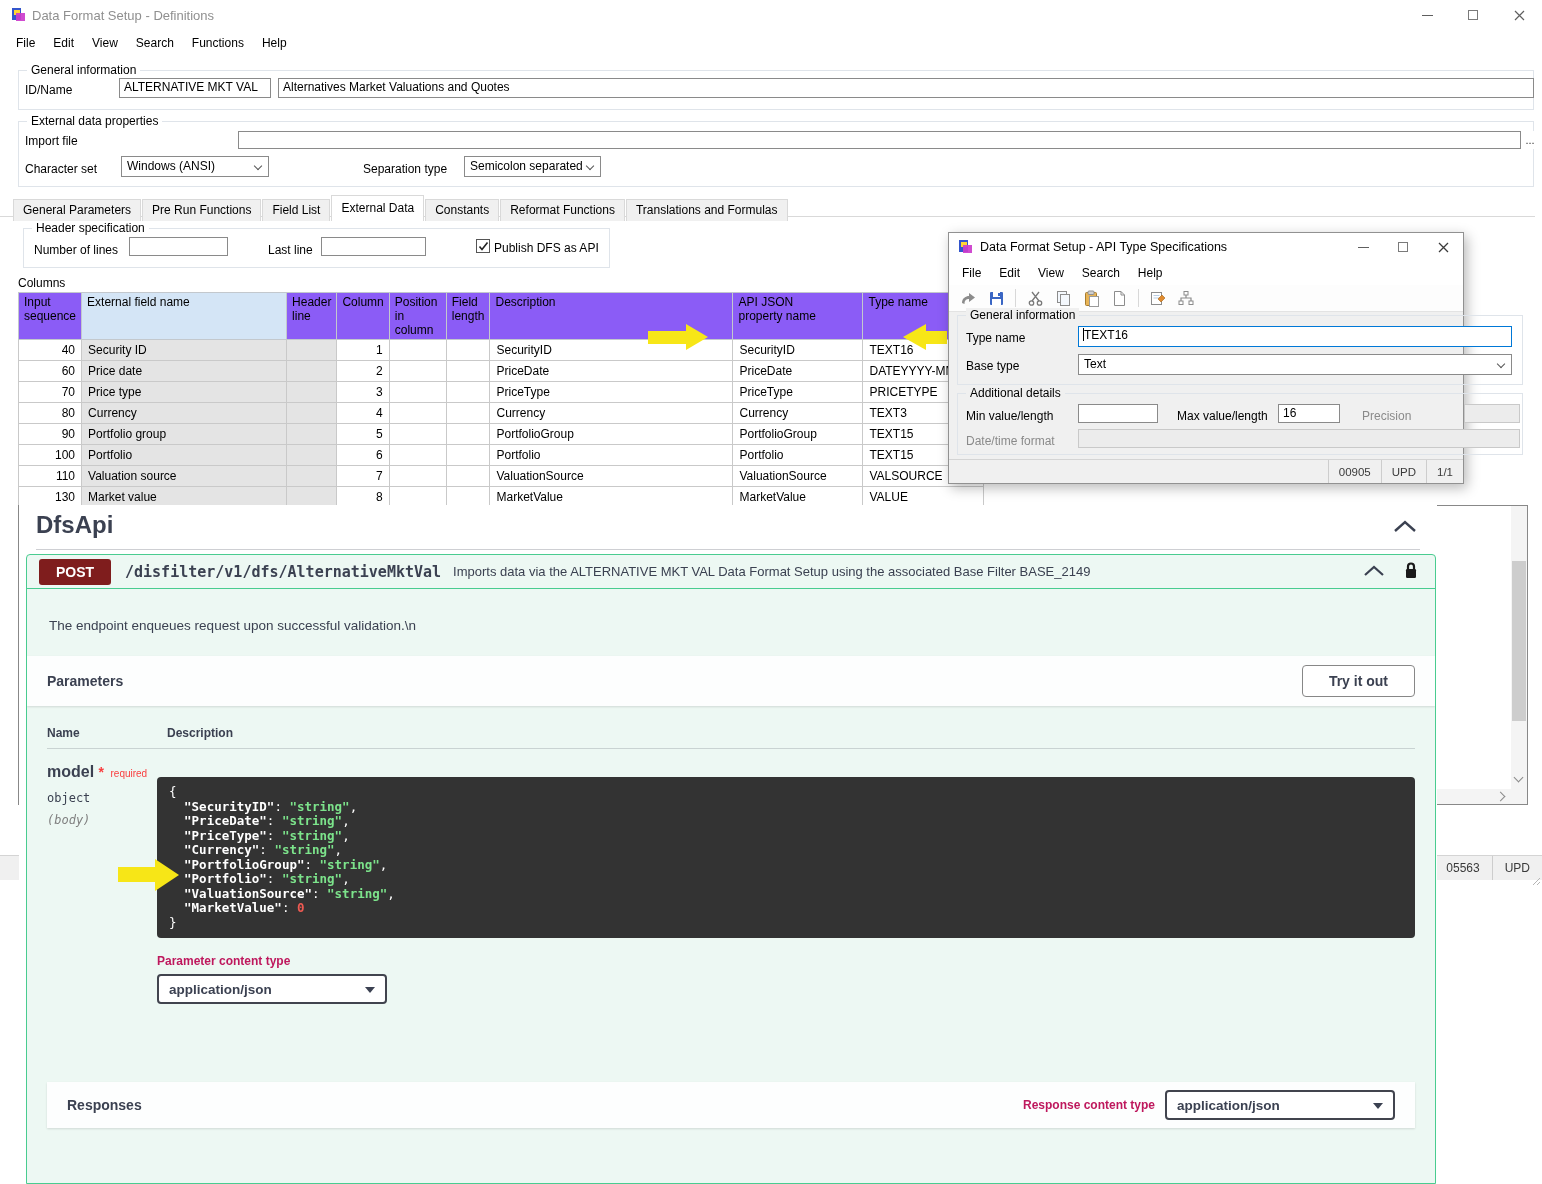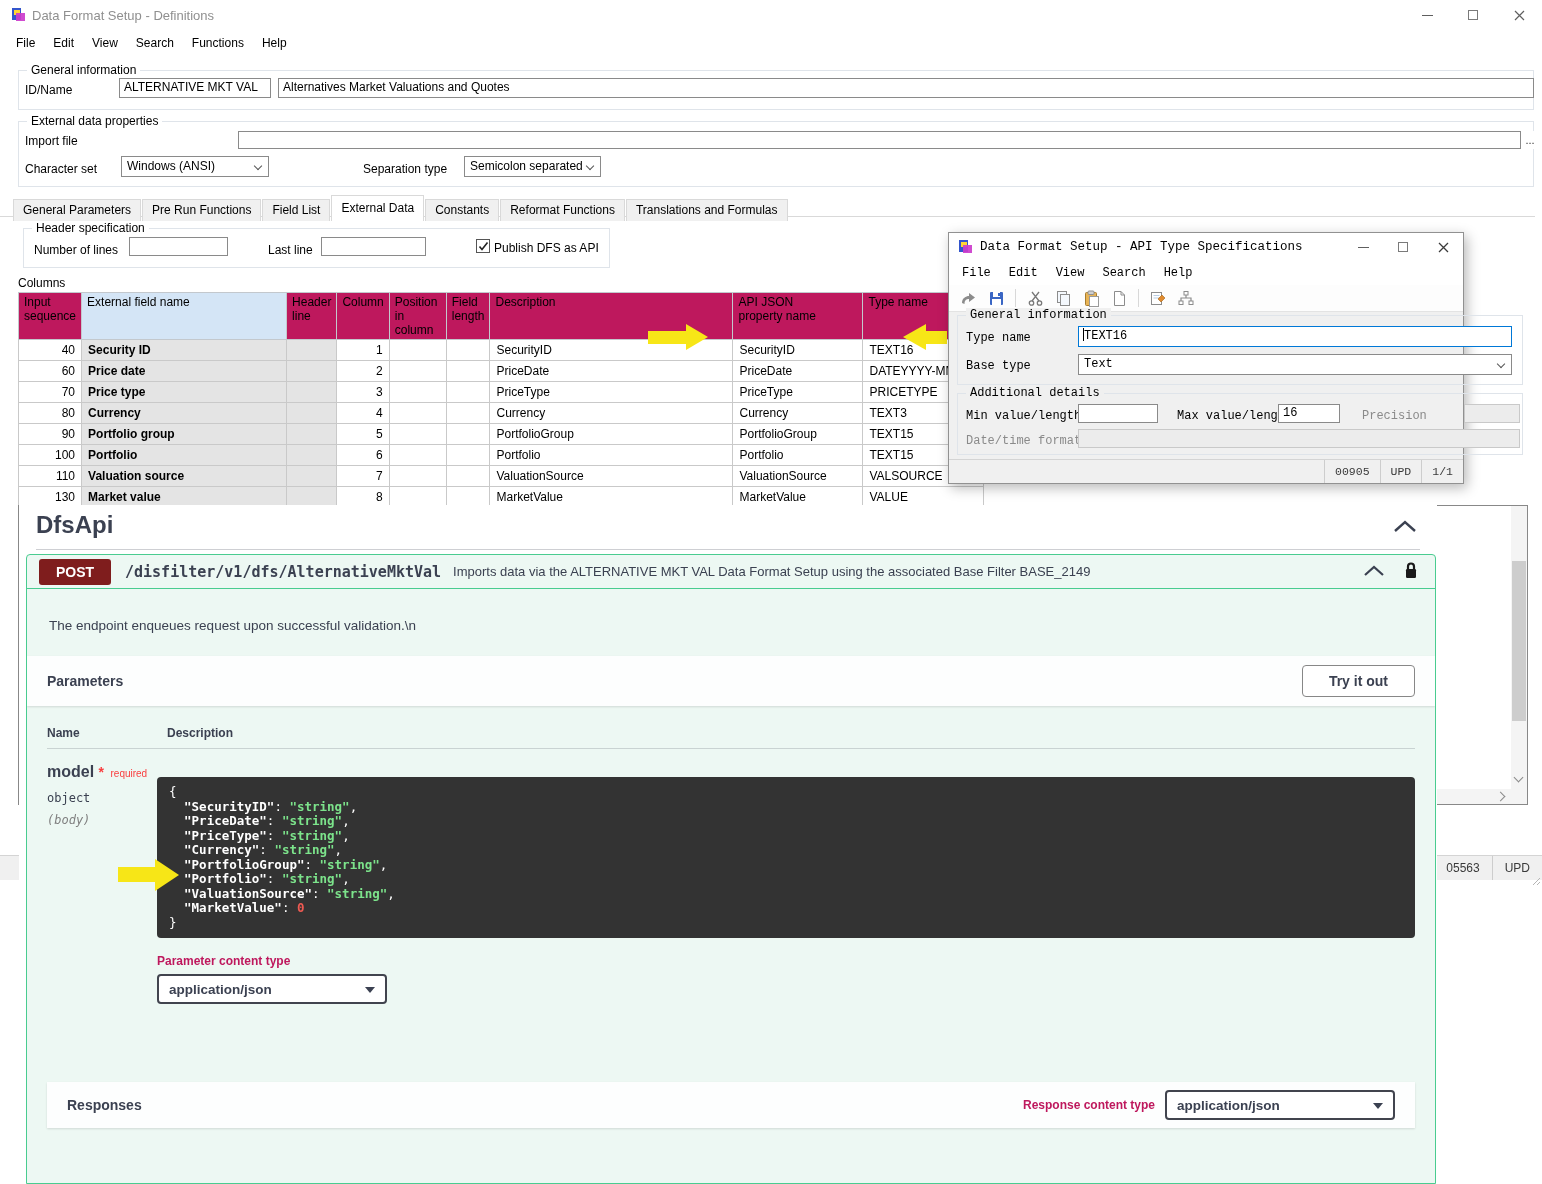--- a/index.html
+++ b/index.html
@@ -43,25 +43,25 @@
   #tabstrip { position:absolute; left:13px; top:195px; height:24px; z-index:3; }
   .tab { display:inline-block; vertical-align:bottom; font-size:12px; padding:3px 9px 4px; border:1px solid #d9d9d9; border-bottom:none; background:#f0f0f0; margin-right:1px; cursor:default; }
   .tab.active { background:#fff; padding-top:5px; padding-bottom:6px; position:relative; z-index:4; }
   #pane-line { position:absolute; left:0; top:216px; width:1535px; height:1px; background:#d9d9d9; z-index:2; }
   #gb-headerspec { left:23px; top:228px; width:587px; height:40px; background:#fff; }
   .checkbox { position:absolute; width:14px; height:14px; border:1px solid #555; background:#fff; }
   .checkbox svg { position:absolute; left:1px; top:1px; }
   #columns-label { position:absolute; left:18px; top:276px; font-size:12px; }
   
   #ext-table { position:absolute; left:18px; top:292px; border-collapse:collapse; table-layout:fixed; background:#fff; }
-  #ext-table th { border:1px solid #c3c8cd; padding:2px 5px; font-weight:400; font-size:12px; text-align:left; vertical-align:top; white-space:pre-line; background:#be185d; height:34px; }
+  #ext-table th { border:1px solid #c3c8cd; padding:2px 5px; font-weight:400; font-size:12px; text-align:left; vertical-align:top; white-space:pre-line; background:#8b5cf6; height:34px; }
   #ext-table th.blue { background:#d4e5f6; }
   #ext-table td { border:1px solid #c9c9c9; padding:2px 6px; font-size:12px; height:21px; white-space:nowrap; overflow:hidden; }
   #ext-table td.num { text-align:right; }
-  #ext-table td.shade { background:#e4e4e4;font-weight:bold; }
+  #ext-table td.shade { background:#e4e4e4; }
   #main-status { top:855px; height:25px; }
   
   #panel { position:absolute; left:18px; top:505px; width:1510px; height:300px; background:#fff; border:1px solid #888; z-index:25; }
   .vtrack { position:absolute; left:1492px; top:0; width:16px; height:283px; background:#f4f4f4; }
   .vthumb { position:absolute; left:1px; top:55px; width:14px; height:160px; background:#cdcdcd; }
   .scroll-chev { width:7px; height:7px; border-right:1.5px solid #8a8a8a; border-bottom:1.5px solid #8a8a8a; position:absolute; }
   .htrack { position:absolute; left:1414px; top:283px; width:94px; height:15px; background:#f4f4f4; }
   
   #overlay { position:absolute; left:19px; top:505px; width:1418px; height:679px; background:#fff; z-index:30; }
   #dfs-heading { position:absolute; left:17px; top:6px; font-size:24px; font-weight:700; color:#3b4151; }
@@ -103,21 +103,21 @@
   .sw-chevron { position:absolute; right:10px; top:11px; width:0; height:0; border-left:5px solid transparent; border-right:5px solid transparent; border-top:6px solid #3b4151; }
   #responses-hdr { margin-top:78px; height:46px; }
   .resp-right { display:flex; align-items:center; gap:10px; }
   .resp-right .ct-label { margin-top:0; }
   .resp-right .sw-select { margin-top:0; }
   
   .arrow { position:absolute; z-index:50; }
   .abar { position:absolute; background:#f7e617; }
   .ahead { position:absolute; width:0; height:0; }
   
-  #api-window { position:absolute; left:948px; top:232px; width:516px; height:252px; background:#f0f0f0; border:1px solid #919191; box-shadow:3px 4px 12px rgba(0,0,0,.28); z-index:60;font-family:Liberation Mono, monospace; }
+  #api-window { position:absolute; left:948px; top:232px; width:516px; height:252px; background:#f0f0f0; border:1px solid #919191; box-shadow:3px 4px 12px rgba(0,0,0,.28); z-index:60; }
   #api-title { height:28px; background:#fff; position:relative; }
   #api-title .app-icon { position:absolute; left:8px; top:5px; }
   #api-title .title-text { position:absolute; left:31px; top:7px; font-size:12.5px; color:#000; }
   #api-menubar { height:24px; background:#fff; display:flex; align-items:center; padding-left:4px; }
   #api-toolbar { height:27px; background:#fdfdfd; border-bottom:1px solid #e3e3e3; display:flex; align-items:center; gap:6px; padding-left:8px; }
   .tbtn { width:22px; height:22px; display:flex; align-items:center; justify-content:center; }
   .tsep { width:1px; height:18px; background:#d8d8d8; margin:0 2px; }
   #gb-api-general { left:8px; top:82px; width:566px; height:70px; }
   #gb-api-details { left:8px; top:160px; width:566px; height:62px; }
   #type-input { border:1px solid #0078d7; }

